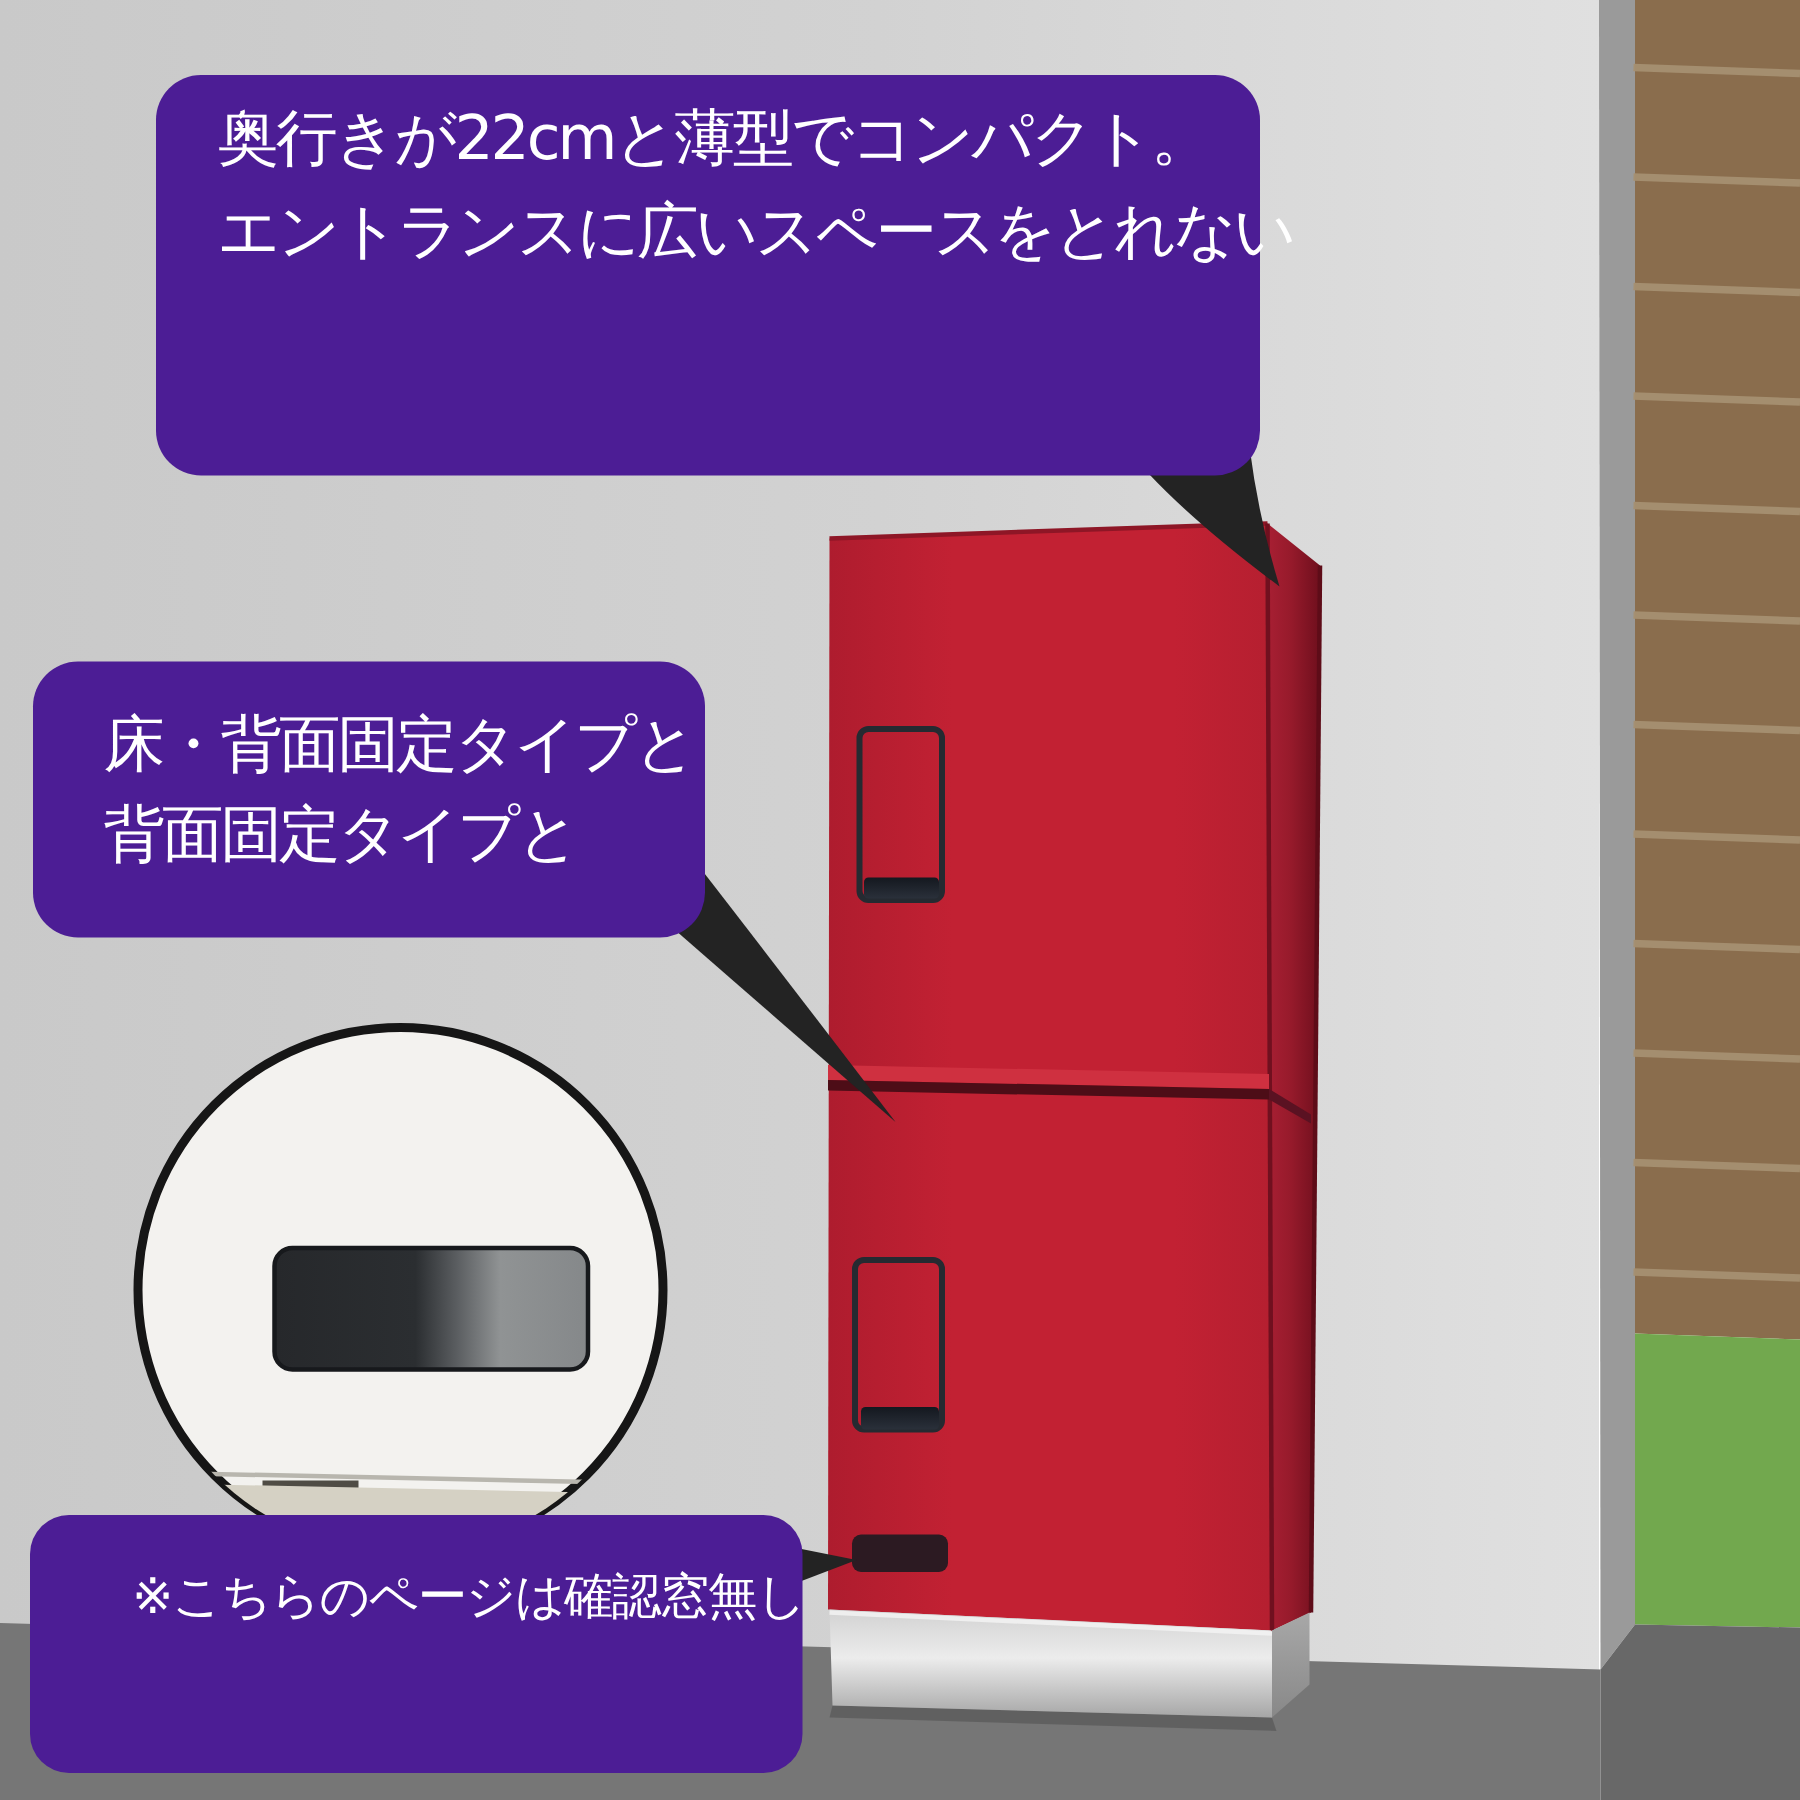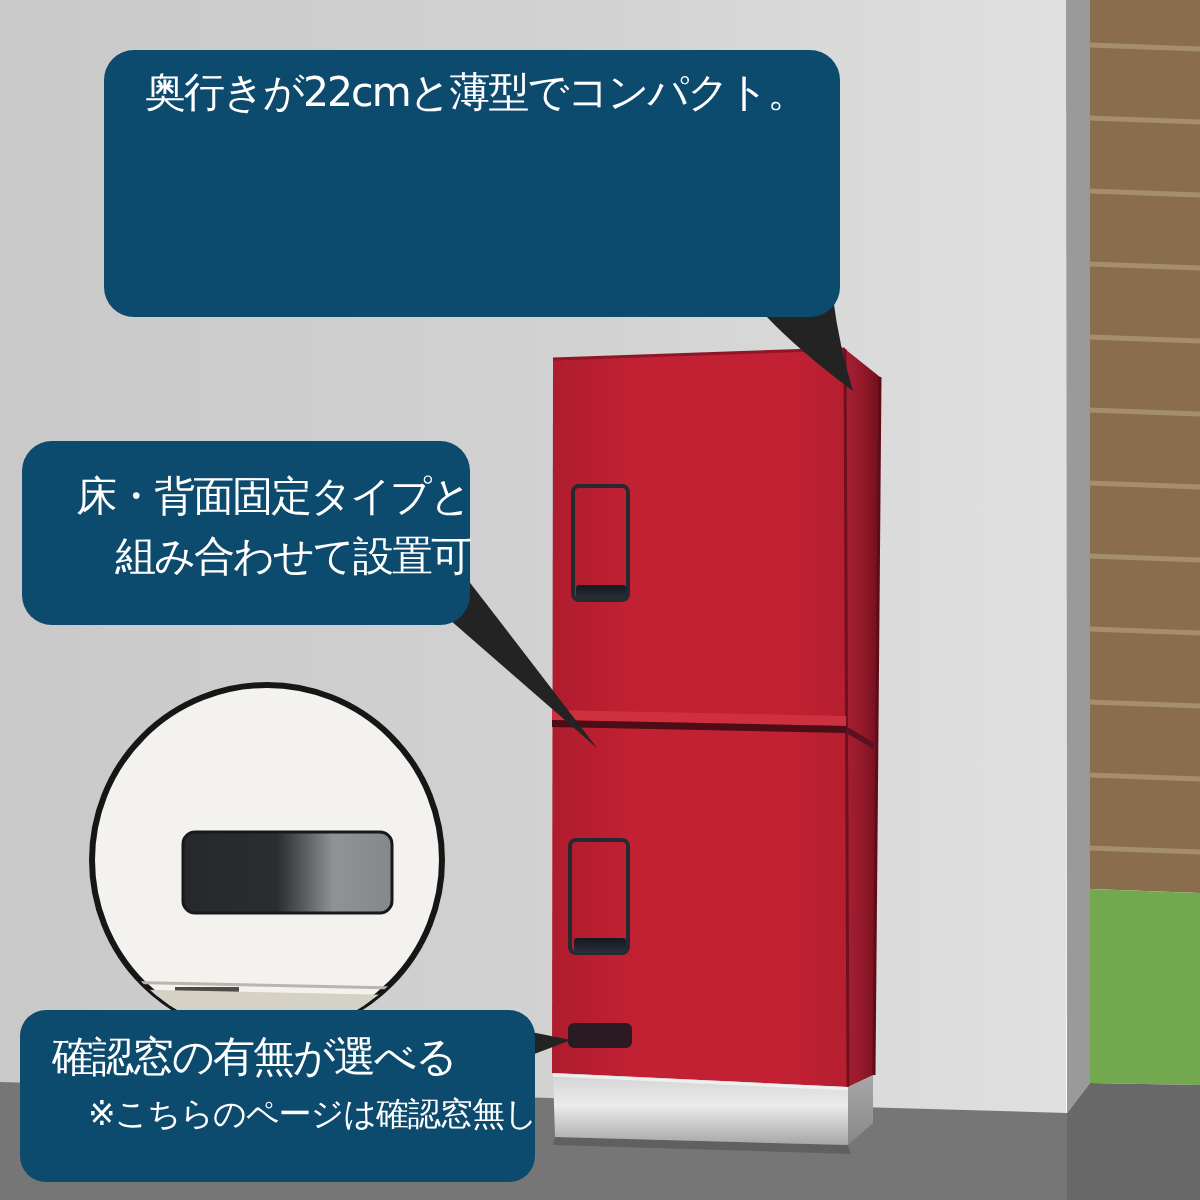--- a/index.html
+++ b/index.html
@@ -5,38 +5,38 @@
   html,body{margin:0;padding:0;background:#ffffff;}
   .scene{
     position:relative;
     width:1200px;height:1200px;
     overflow:hidden;
     font-family:"DejaVu Sans","Liberation Sans",sans-serif;
   }
   .scene svg{position:absolute;left:0;top:0;width:1200px;height:1200px;display:block;}
   .bubble{
     position:absolute;
-    background:#0c4a6e;
+    background:#4c1d95;
     color:#ffffff;
     box-sizing:border-box;
     letter-spacing:-2px;
     white-space:nowrap;
   }
   .bubble .line{display:block;}
   #bubble-depth{
     left:104px;top:50px;width:736px;height:267px;
     border-radius:30px;
     padding:11px 28px 0 41px;
     font-size:41px;line-height:62px;
   }
   #bubble-install{
     left:22px;top:441px;width:448px;height:184px;
     border-radius:30px;
     padding:25px 0 0 47px;
-    font-size:41px;line-height:60px;text-align:right;
+    font-size:41px;line-height:60px;
   }
   #bubble-window{
     left:20px;top:1010px;width:515px;height:172px;
     border-radius:26px;
     padding:22px 0 0 32px;
   }
   #bubble-window .line-main{font-size:42px;line-height:50px;}
   #bubble-window .line-note{font-size:33px;line-height:40px;margin-top:12px;letter-spacing:-1px;margin-left:36px;}
 </style>
 </head>
@@ -158,25 +158,25 @@
 
     <g fill="#232323">
       <path d="M766,316 Q798,350 853,391 Q839,345 833,298 Z"></path>
       <path d="M434,606 Q505,668 597,748 Q516,642 464,575 Z"></path>
       <path d="M516,1029 L571,1040 L516,1061 Z"></path>
     </g>
   </svg>
 
   <div class="bubble" id="bubble-depth">
     <span class="line">奥行きが22cmと薄型でコンパクト。</span>
+    <span class="line">エントランスに広いスペースをとれない</span>
   </div>
 
   <div class="bubble" id="bubble-install">
     <span class="line">床・背面固定タイプと</span>
-    <span class="line">組み合わせて設置可</span>
+    <span class="line">背面固定タイプと</span>
   </div>
 
   <div class="bubble" id="bubble-window">
-    <span class="line line-main">確認窓の有無が選べる</span>
     <span class="line line-note">※こちらのページは確認窓無し</span>
   </div>
 
 </div>
 
 </body></html>

